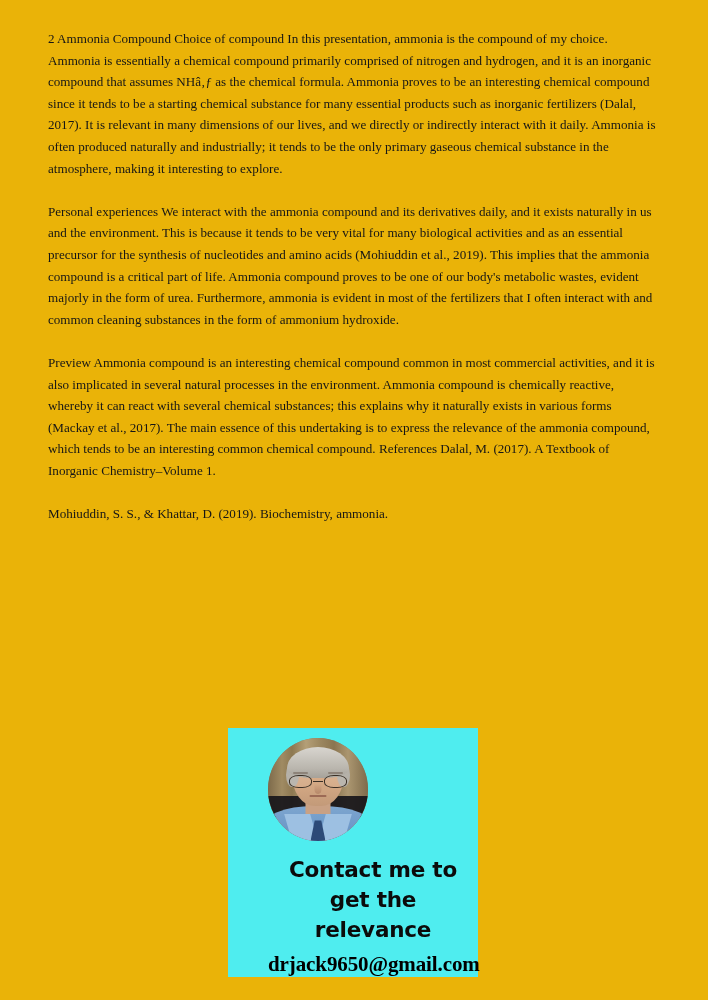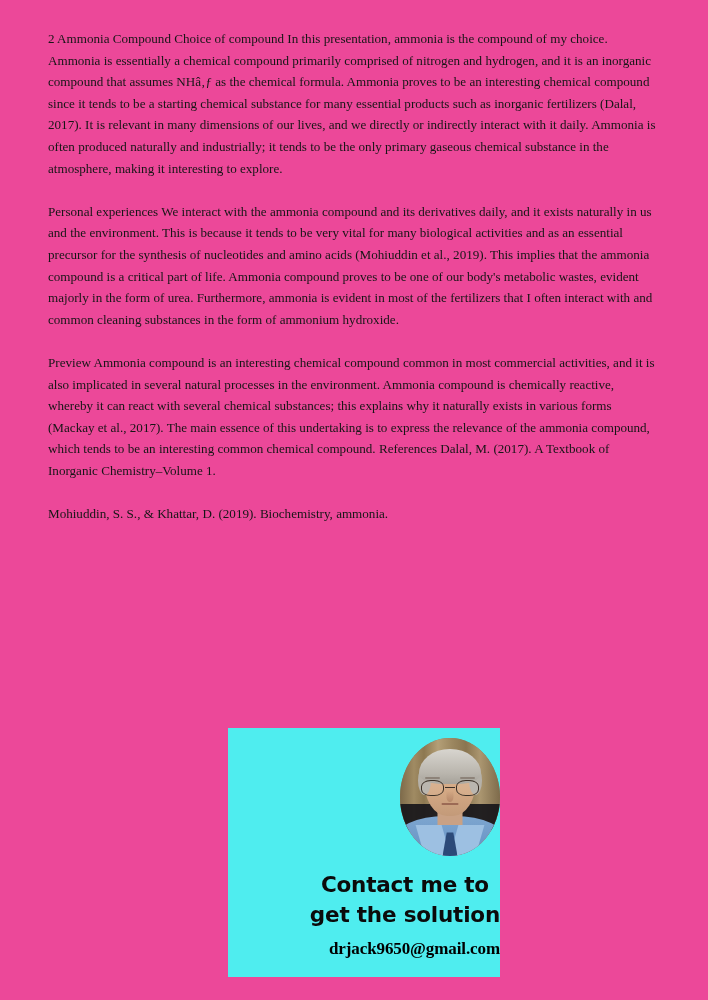--- a/index.html
+++ b/index.html
@@ -13,21 +13,21 @@
     height: 1000px;
     position: relative;
     overflow: hidden;
     font-family: "Liberation Serif", "DejaVu Serif", serif;
     color: #000000;
   }
 
   .page {
     position: absolute;
     inset: 0;
-    background: #ec4899;
+    background: #eab308;
   }
 
   .doc-body {
     position: absolute;
     left: 48px;
     top: 28px;
     width: 612px;
   }
 
   .para {
@@ -40,27 +40,28 @@
     white-space: normal;
     -webkit-font-smoothing: antialiased;
   }
   .para:last-child { margin-bottom: 8px; }
 
   
   .promo-card {
     position: absolute;
     left: 228px;
     top: 728px;
-    width: 272px;
+    width: 250px;
     height: 249px;
     background: #4FEDEF;
     box-sizing: border-box;
     display: flex;
     flex-direction: column;
-    align-items: flex-end;
+    align-items: flex-start;
+    padding-left: 40px;
   }
 
   .promo-portrait {
     position: relative;
     width: 100px;
     height: 118px;
     margin-top: 10px;
     border-radius: 50% / 50%;
     overflow: hidden;
     background: #8a7a5c;
@@ -225,21 +226,21 @@
     color: #0b0b0b;
     text-align: center;
     letter-spacing: -0.2px;
   }
   .promo-headline .hl-line { display: block; }
 
   .promo-email {
     margin-top: 6px;
     font-family: "Liberation Serif", "DejaVu Serif", serif;
     font-weight: bold;
-    font-size: 17px;
+    font-size: 21px;
     line-height: 26px;
     color: #000000;
     text-align: center;
     letter-spacing: -0.1px;
   }
 </style>
 </head>
 <body>
 
 <div class="page">
@@ -277,20 +278,20 @@
         <div class="pt-lens l"></div>
         <div class="pt-lens r"></div>
         <div class="pt-bridge"></div>
       </div>
       <div class="pt-nose"></div>
       <div class="pt-mouth"></div>
     </div>
 
     <div class="promo-headline">
       <span class="hl-line">Contact me to</span>
-      <span class="hl-line">get the solution</span>
+      <span class="hl-line">get the relevance</span>
     </div>
 
     <div class="promo-email">drjack9650@gmail.com</div>
 
   </div>
 
 </div>
 
 </body></html>

